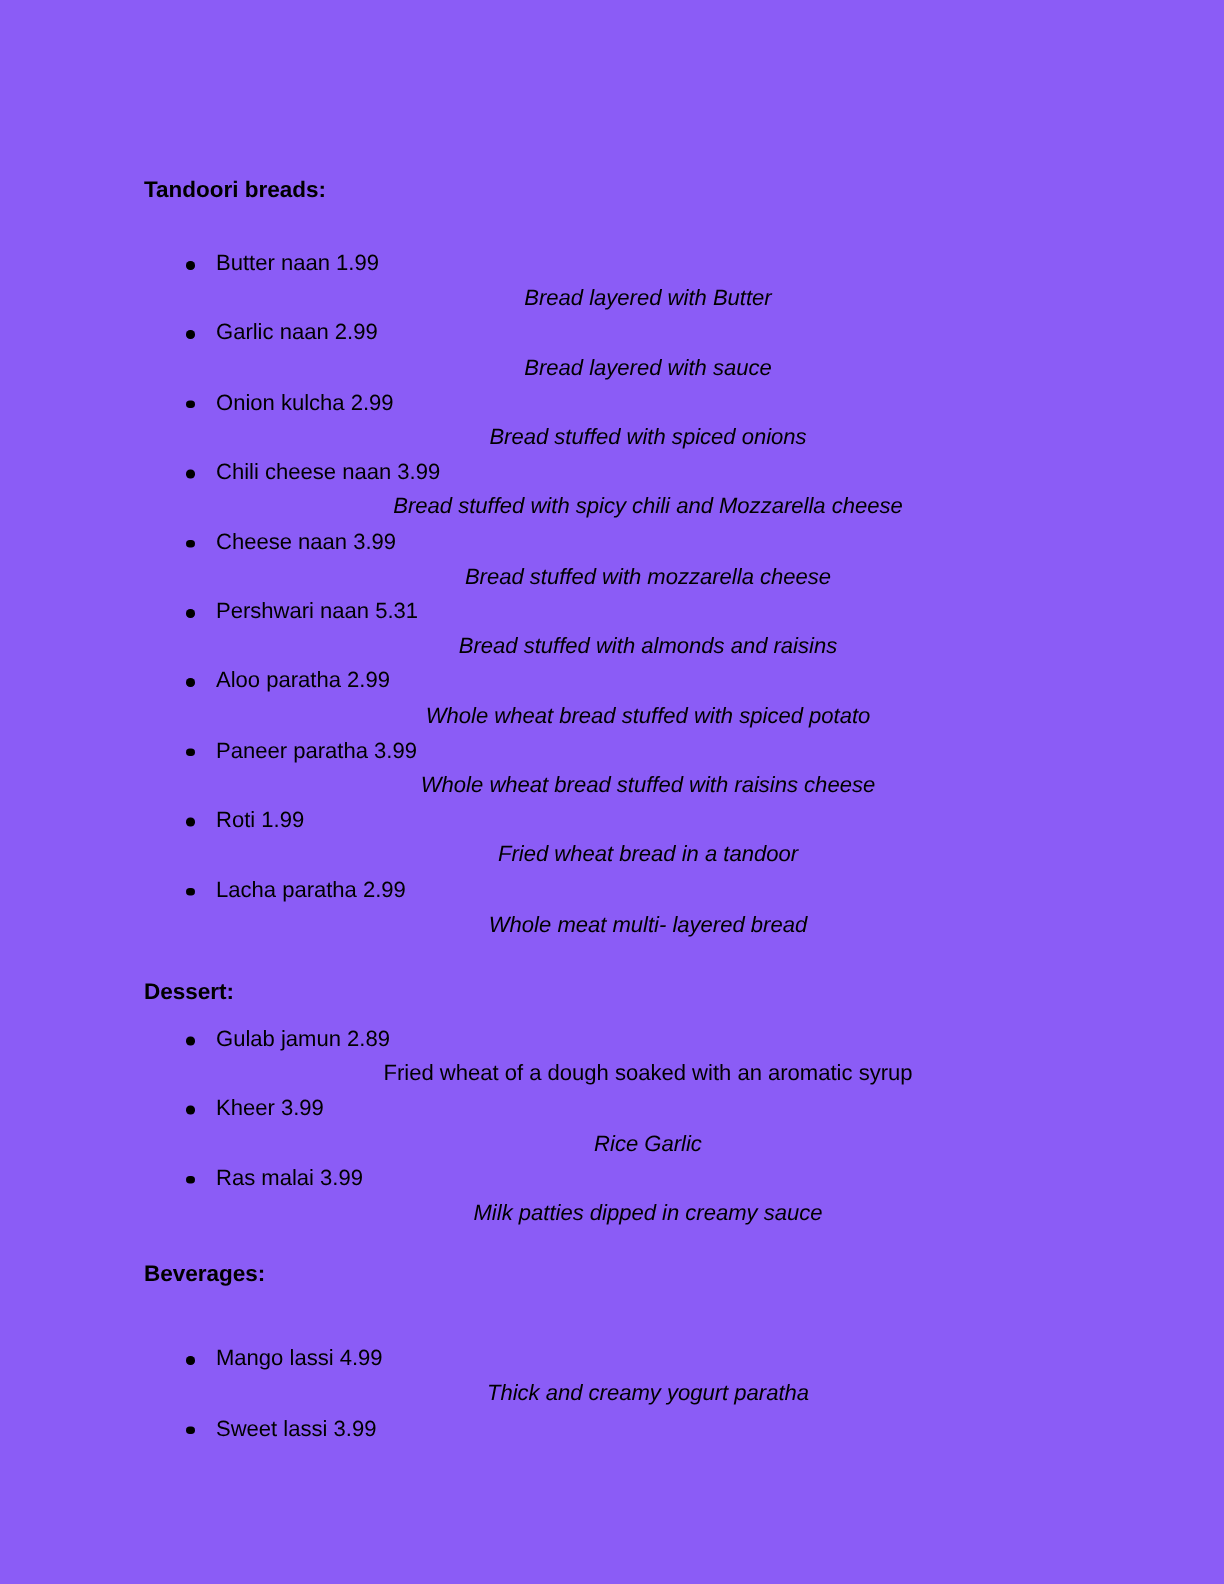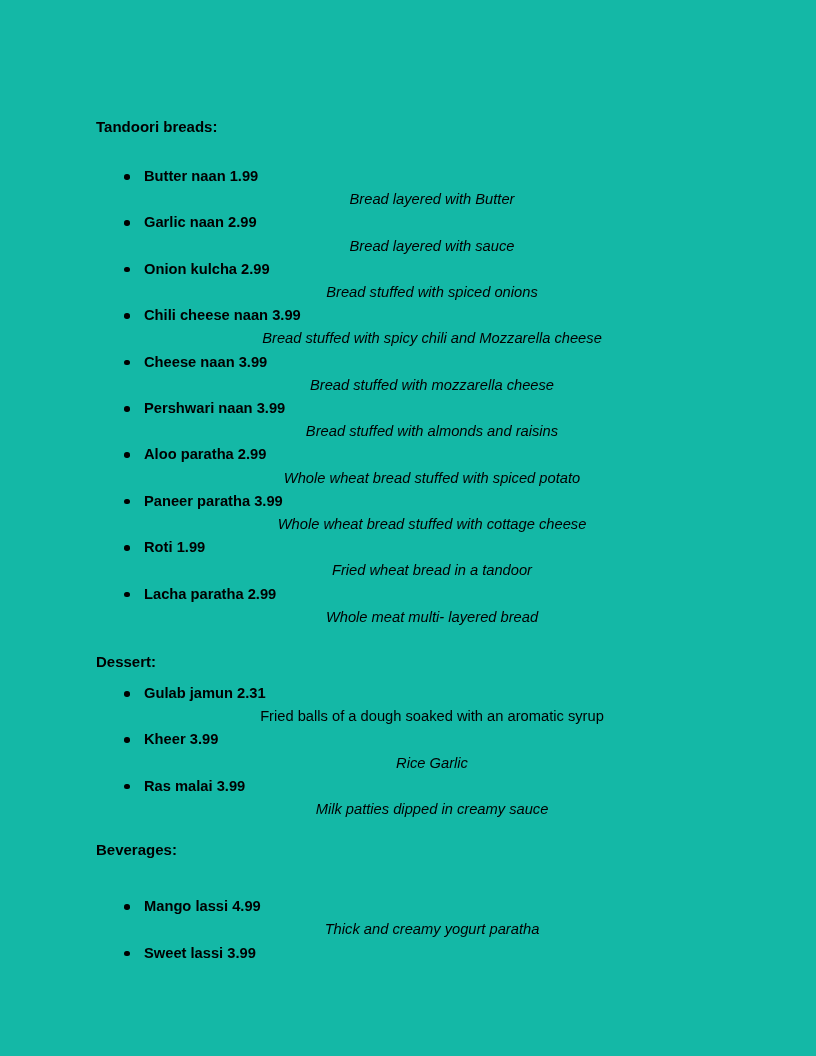--- a/index.html
+++ b/index.html
@@ -4,21 +4,21 @@
 <style>
   html, body {
     margin: 0;
     padding: 0;
     background: #ffffff;
   }
   .page {
     position: relative;
     width: 816px;
     height: 1056px;
-    background: #14b8a6;
+    background: #8b5cf6;
     color: #000000;
     font-family: "Liberation Sans", sans-serif;
     box-sizing: border-box;
     padding: 0 96px;
     overflow: hidden;
   }
   .section { margin: 0; padding: 0; }
   #sec-0 { padding-top: 115px; }
   #sec-1 { padding-top: 21px; }
   #sec-2 { padding-top: 17px; }
@@ -43,21 +43,21 @@
   }
   .bullet {
     position: absolute;
     left: -20px;
     top: 9px;
     width: 5.5px;
     height: 5.5px;
     background: #000000;
     border-radius: 50%;
   }
-  .item-name { font-weight: 700; }
+  .item-name { font-weight: 400; }
   .item-desc { font-style: italic; text-align: center; }
   .item-desc.plain { font-style: normal; }
 </style>
 </head>
 <body>
 
 <div class="page">
 
   <div class="section" id="sec-0">
     <h2 class="section-heading">Tandoori breads:</h2>
@@ -82,53 +82,53 @@
         <div class="item-name">Chili cheese naan 3.99</div>
         <div class="item-desc">Bread stuffed with spicy chili and Mozzarella cheese</div>
       </li>
       <li class="menu-item">
         <span class="bullet"></span>
         <div class="item-name">Cheese naan 3.99</div>
         <div class="item-desc">Bread stuffed with mozzarella cheese</div>
       </li>
       <li class="menu-item">
         <span class="bullet"></span>
-        <div class="item-name">Pershwari naan 3.99</div>
+        <div class="item-name">Pershwari naan 5.31</div>
         <div class="item-desc">Bread stuffed with almonds and raisins</div>
       </li>
       <li class="menu-item">
         <span class="bullet"></span>
         <div class="item-name">Aloo paratha 2.99</div>
         <div class="item-desc">Whole wheat bread stuffed with spiced potato</div>
       </li>
       <li class="menu-item">
         <span class="bullet"></span>
         <div class="item-name">Paneer paratha 3.99</div>
-        <div class="item-desc">Whole wheat bread stuffed with cottage cheese</div>
+        <div class="item-desc">Whole wheat bread stuffed with raisins cheese</div>
       </li>
       <li class="menu-item">
         <span class="bullet"></span>
         <div class="item-name">Roti 1.99</div>
         <div class="item-desc">Fried wheat bread in a tandoor</div>
       </li>
       <li class="menu-item">
         <span class="bullet"></span>
         <div class="item-name">Lacha paratha 2.99</div>
         <div class="item-desc">Whole meat multi- layered bread</div>
       </li>
     </ul>
   </div>
 
   <div class="section" id="sec-1">
     <h2 class="section-heading">Dessert:</h2>
     <ul class="menu-list">
       <li class="menu-item">
         <span class="bullet"></span>
-        <div class="item-name">Gulab jamun 2.31</div>
-        <div class="item-desc plain">Fried balls of a dough soaked with an aromatic syrup</div>
+        <div class="item-name">Gulab jamun 2.89</div>
+        <div class="item-desc plain">Fried wheat of a dough soaked with an aromatic syrup</div>
       </li>
       <li class="menu-item">
         <span class="bullet"></span>
         <div class="item-name">Kheer 3.99</div>
         <div class="item-desc">Rice Garlic</div>
       </li>
       <li class="menu-item">
         <span class="bullet"></span>
         <div class="item-name">Ras malai 3.99</div>
         <div class="item-desc">Milk patties dipped in creamy sauce</div>

